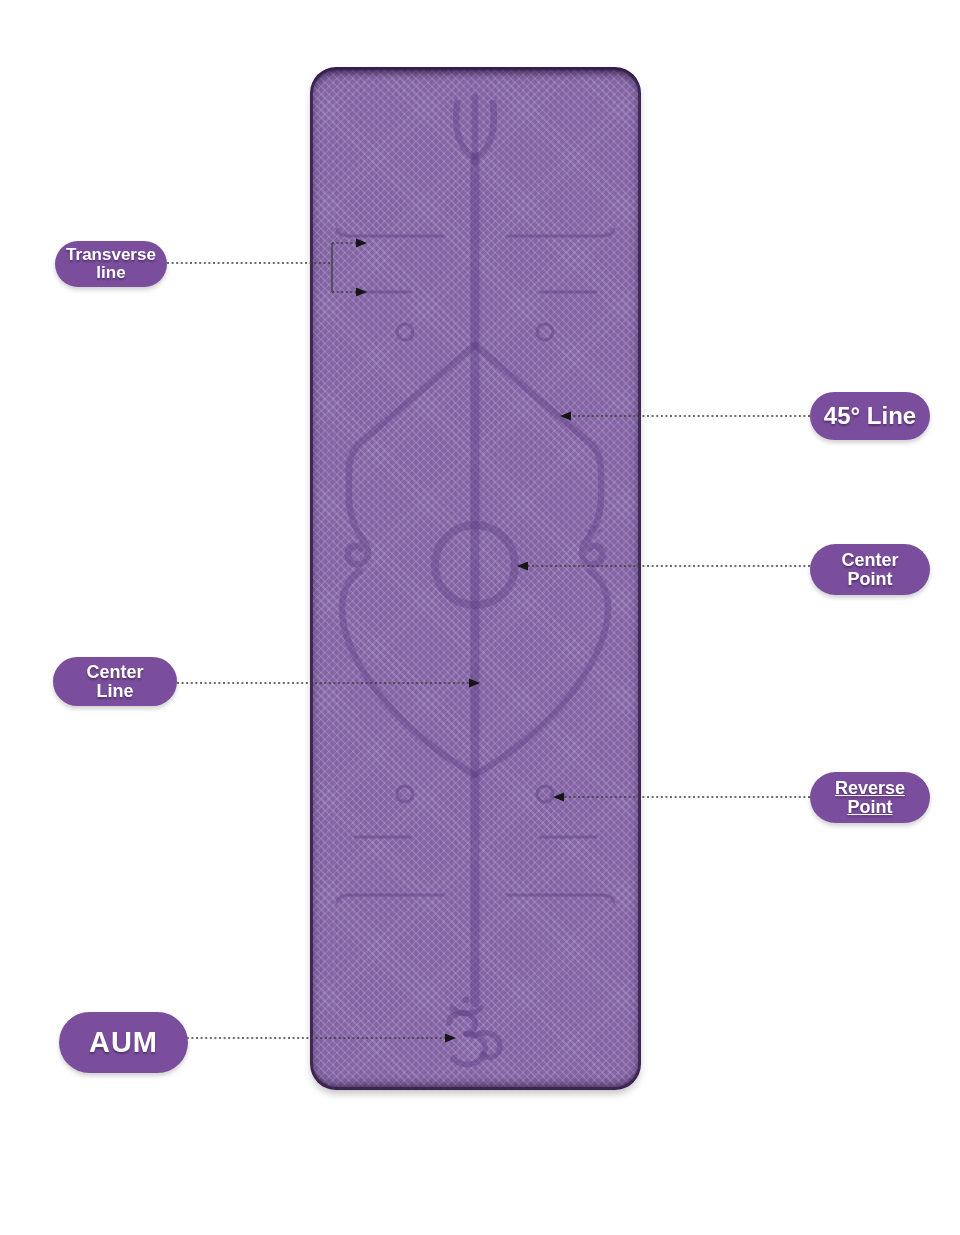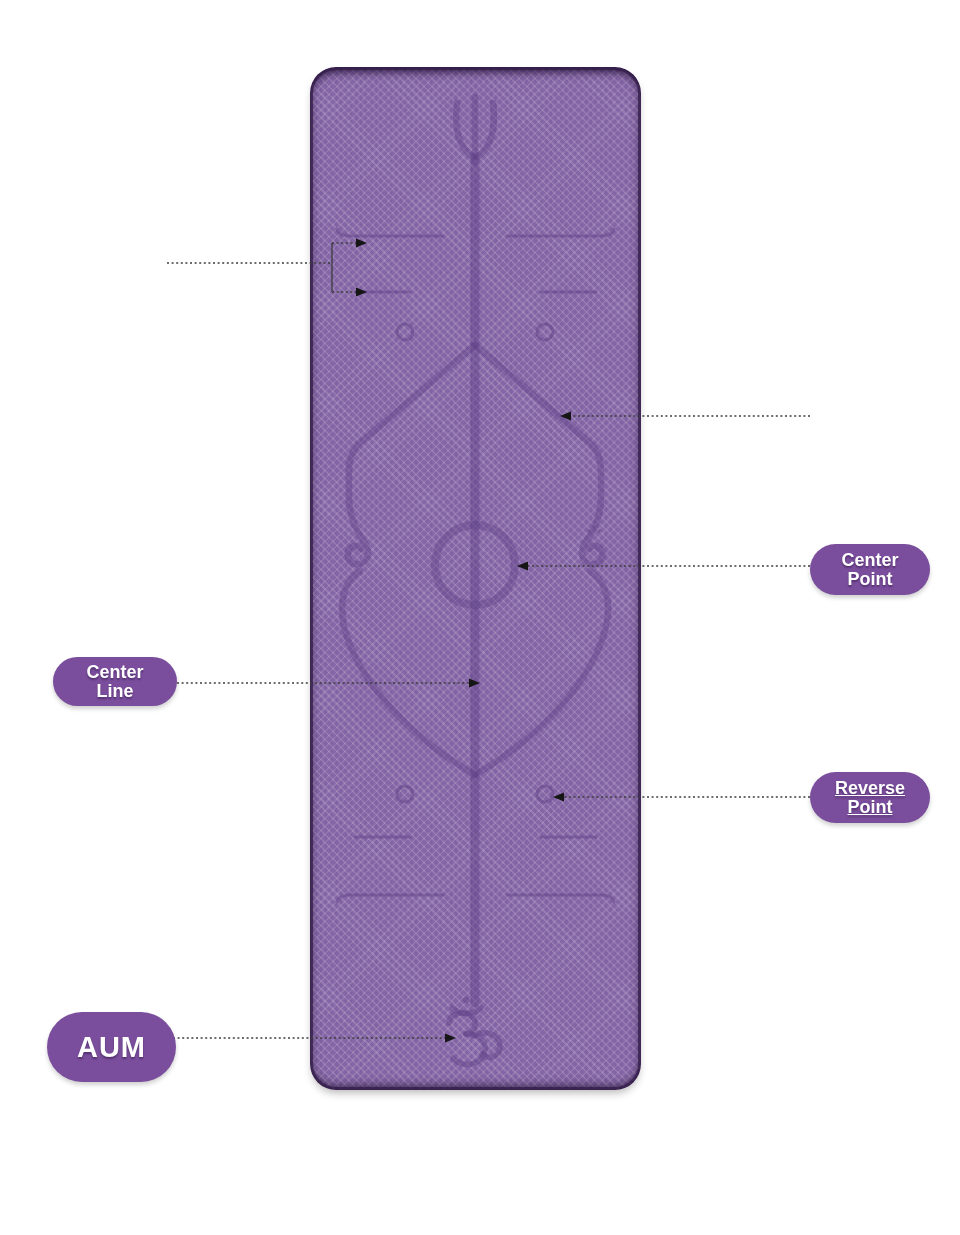--- a/index.html
+++ b/index.html
@@ -45,21 +45,21 @@
     border-radius:40px;font-weight:700;text-align:center;
     text-shadow:0 2px 2px rgba(40,10,60,.45);
     box-shadow:0 3px 4px rgba(0,0,0,.18);
   }
   .pill span{display:block;line-height:1.04;}
   .pill-transverse{left:55px;top:241px;width:112px;height:46px;font-size:17px;}
   .pill-45line{left:810px;top:392px;width:120px;height:48px;font-size:24px;}
   .pill-centerpoint{left:810px;top:544px;width:120px;height:51px;font-size:18px;}
   .pill-centerline{left:53px;top:657px;width:124px;height:49px;font-size:18px;}
   .pill-reversepoint{left:810px;top:772px;width:120px;height:51px;font-size:18px;text-decoration:underline;}
-  .pill-aum{left:47px;top:1012px;width:129px;height:70px;font-size:29px;letter-spacing:1px;}
+  .pill-aum{left:59px;top:1012px;width:129px;height:61px;font-size:29px;letter-spacing:1px;}
 </style>
 </head>
 <body>
 
 <div class="canvas">
 
   <div class="mat">
     <svg class="etch" viewBox="0 0 331 1023">
 
       <g>
@@ -142,21 +142,28 @@
     <g>
       <path class="dotline" d="M810,797 L563,797"></path>
       <polygon class="arrowhead" points="564,792.5 564,801.5 553,797"></polygon>
     </g>
     <g>
       <path class="dotline" d="M173,1038 L446,1038"></path>
       <polygon class="arrowhead" points="445,1033.5 445,1042.5 456,1038"></polygon>
     </g>
   </svg>
 
+  <div class="pill pill-transverse">
+    <span>Transverse</span>
+    <span>line</span>
+  </div>
 
+  <div class="pill pill-45line">
+    <span>45° Line</span>
+  </div>
 
   <div class="pill pill-centerpoint">
     <span>Center</span>
     <span>Point</span>
   </div>
 
   <div class="pill pill-centerline">
     <span>Center</span>
     <span>Line</span>
   </div>

